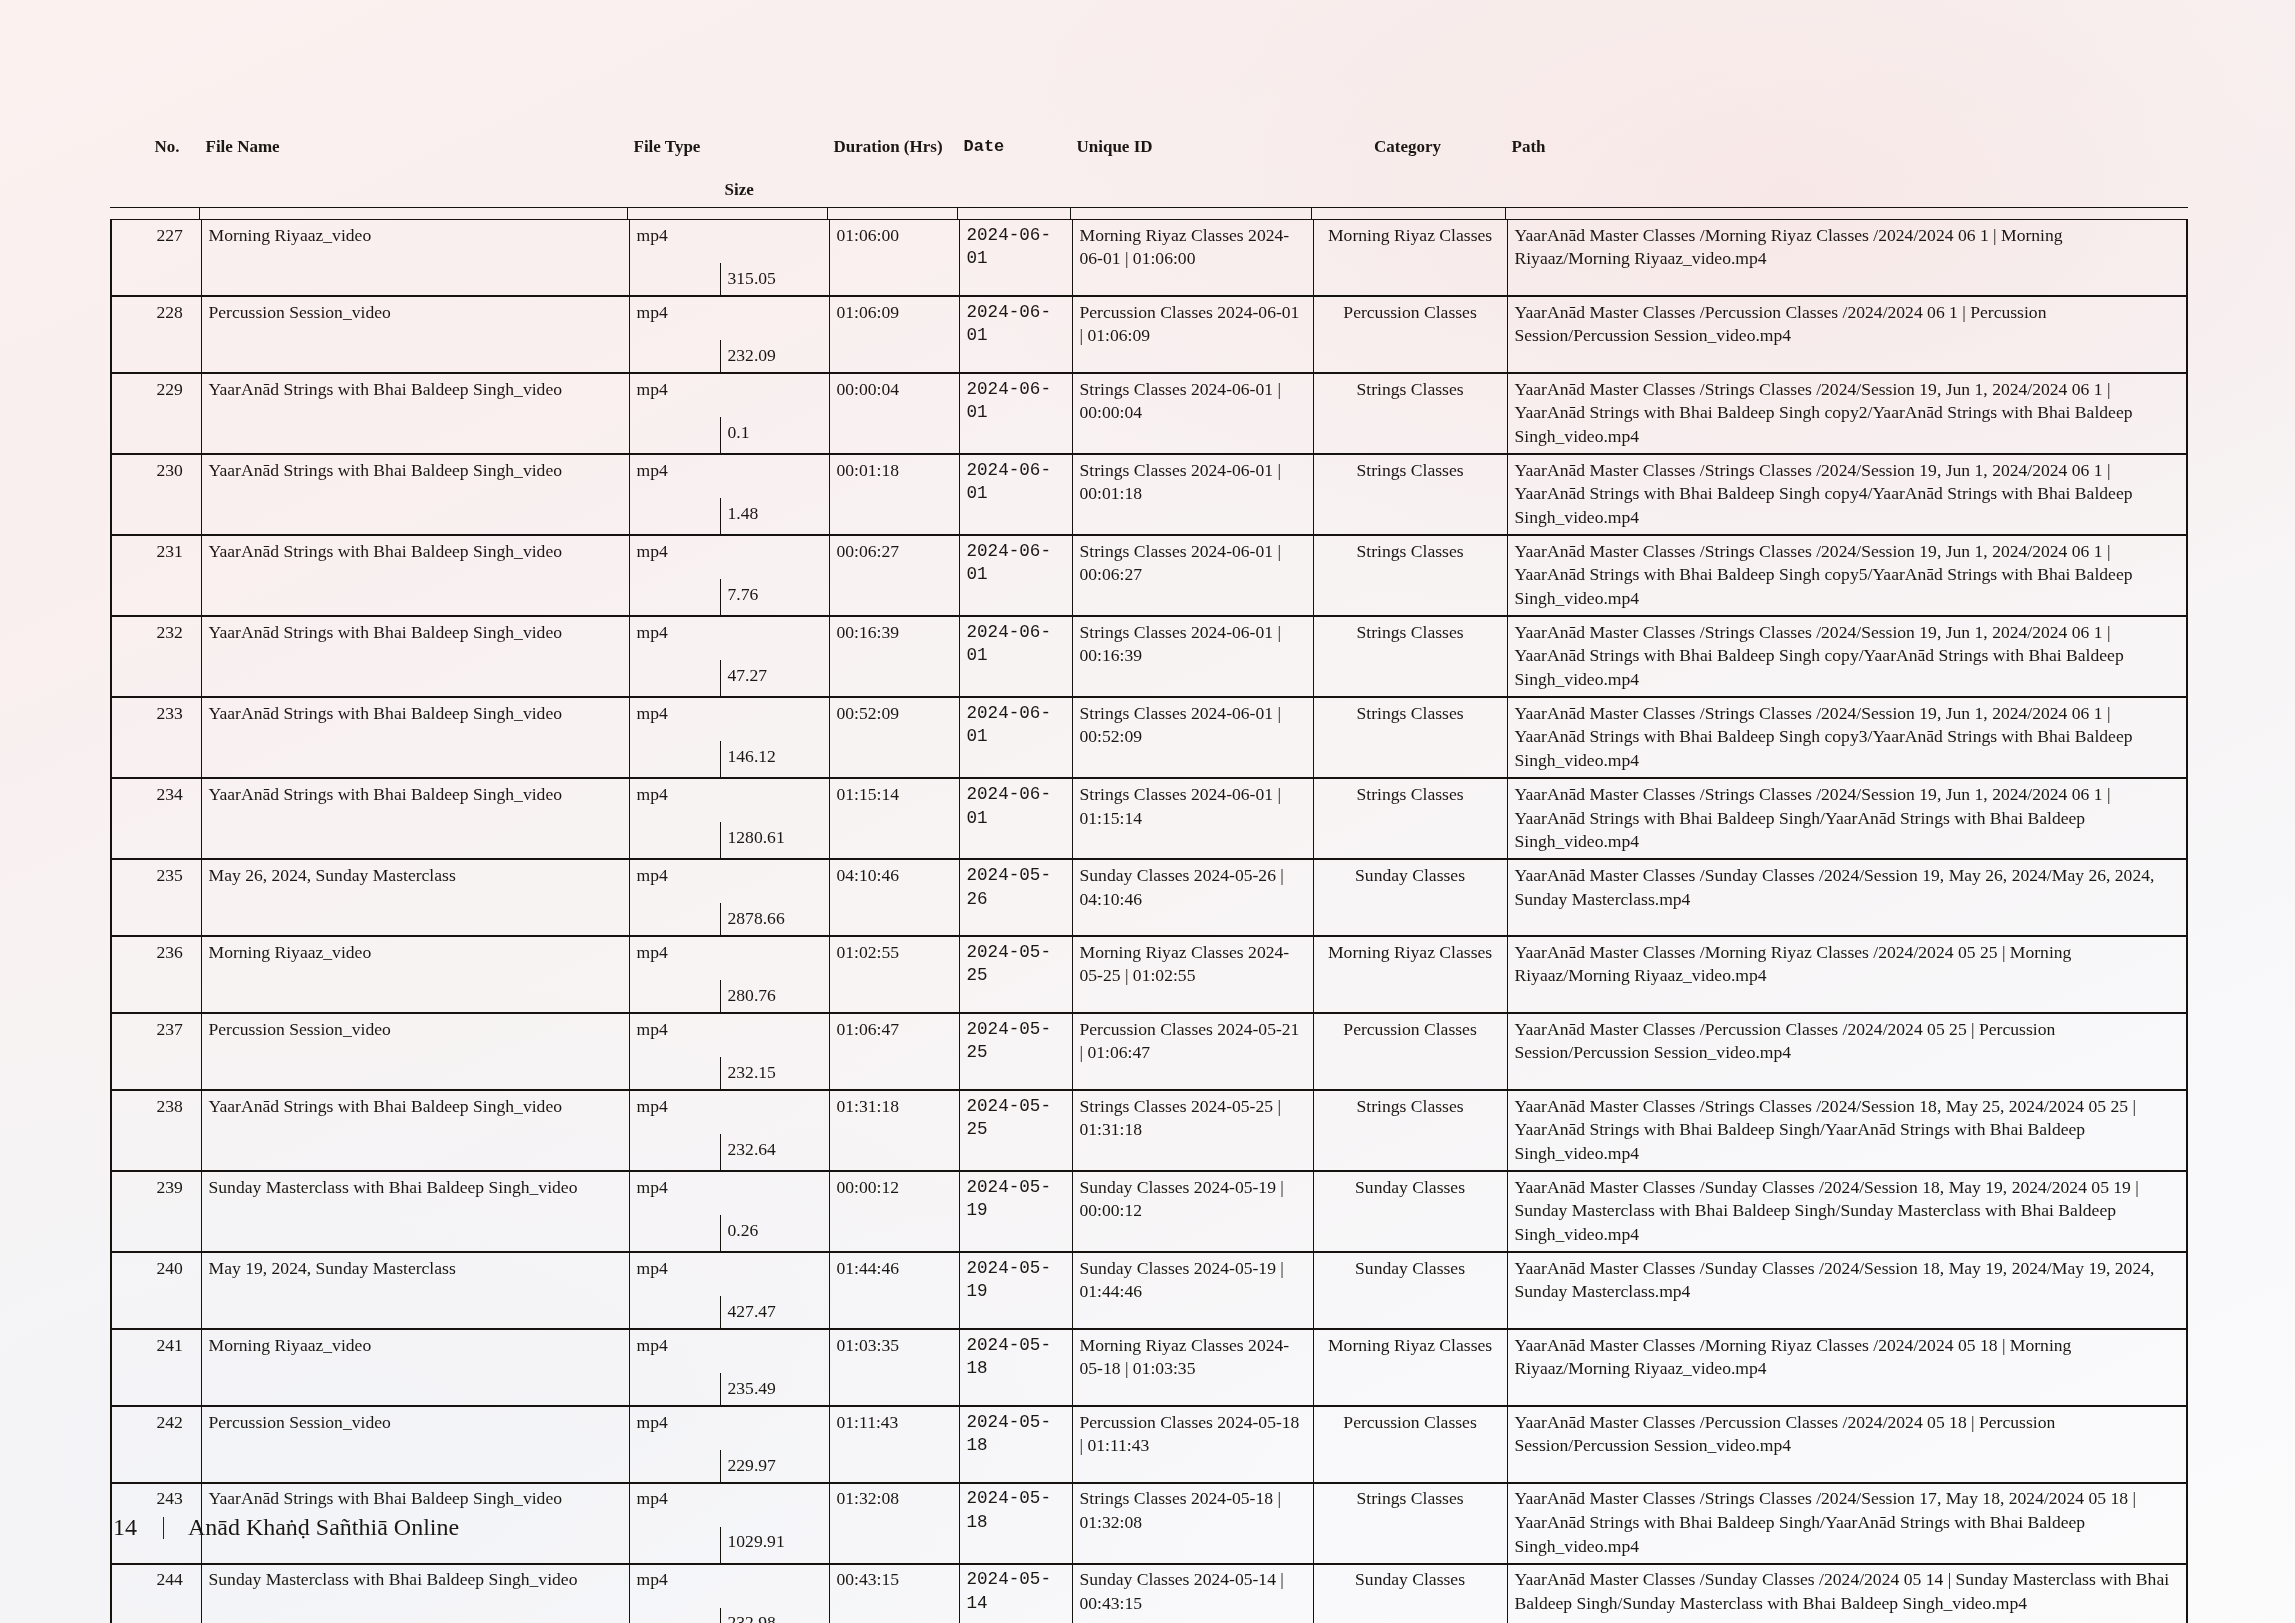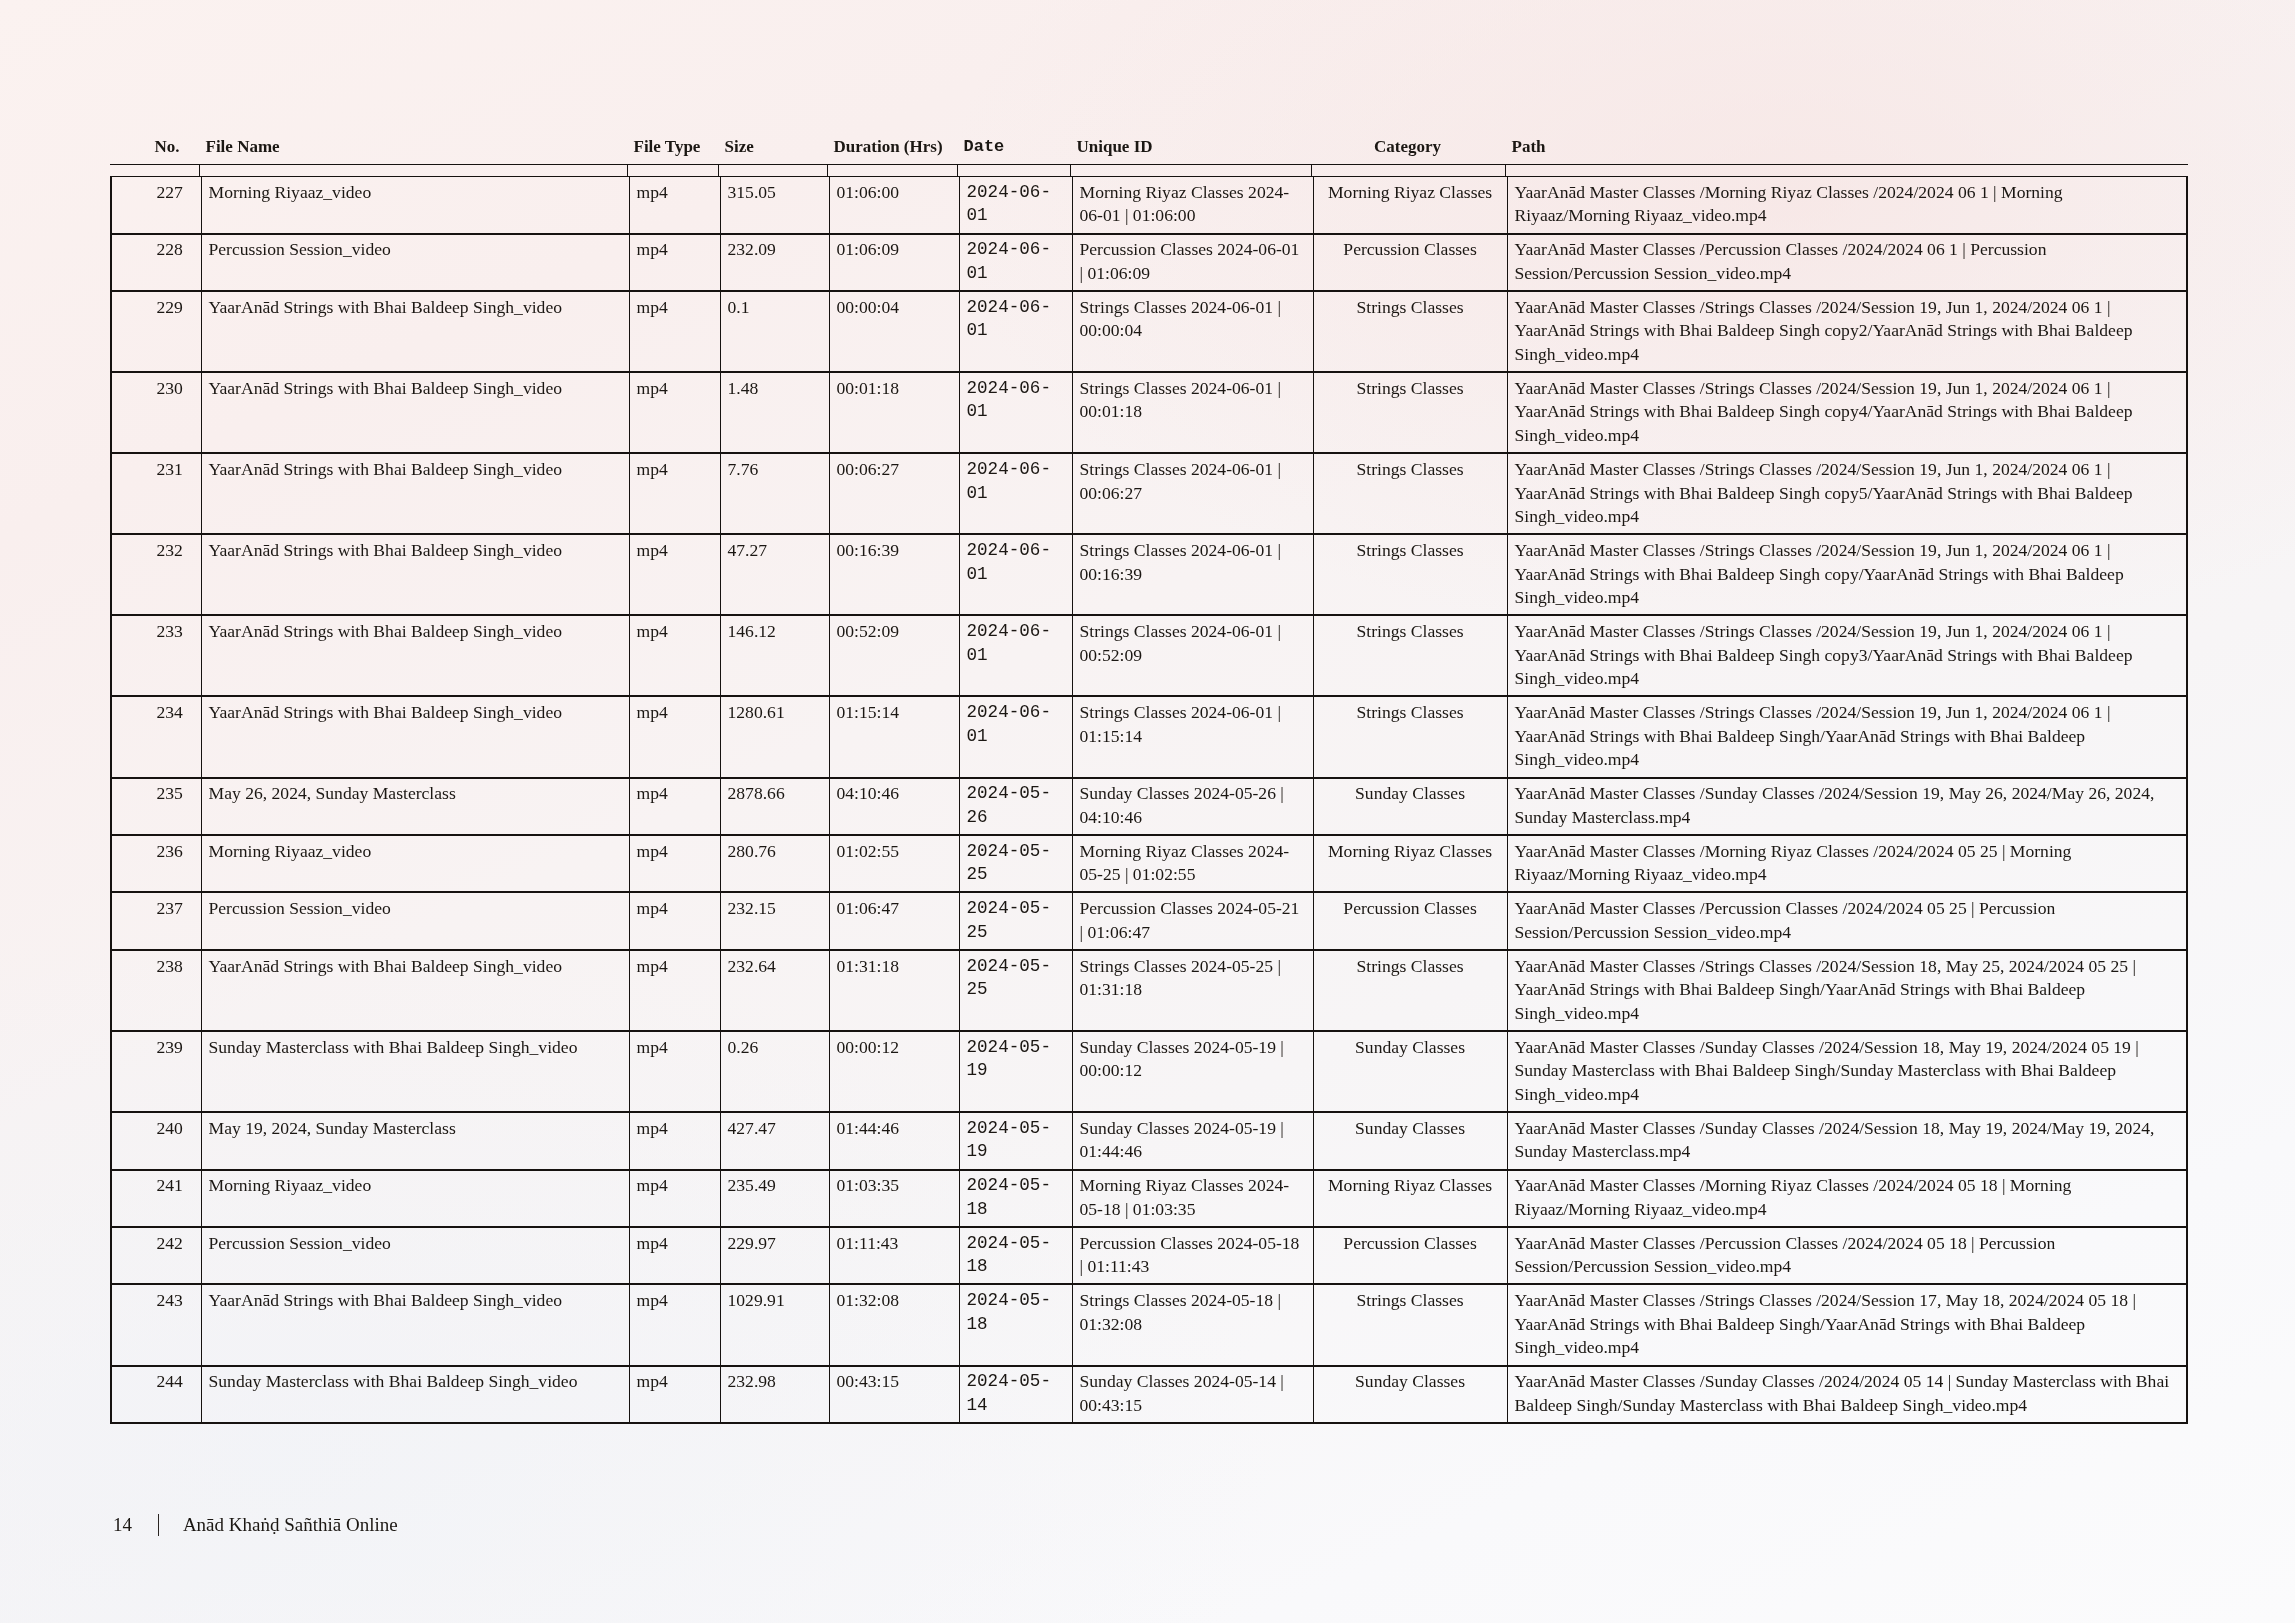--- a/index.html
+++ b/index.html
@@ -41,32 +41,32 @@
   }
   .tr{display:flex;}
   .tr + .tr{border-top:2.3px solid var(--rule);}
   .td{
     padding:3.7px 7.4px 4.6px 6.5px;
   }
   .td + .td{border-left:1.4px solid var(--rule);}
   .c0{width:51px;flex:none;margin-left:38px;}
   .c1{width:428px;flex:none;}
   .c2{width:91px;flex:none;}
-  .c3{width:109px;flex:none;}
+  .c3{width:109px;flex:none;margin-top:43px;}
   .c4{width:130px;flex:none;}
   .c5{width:113px;flex:none;font-family:Liberation Mono, monospace;}
   .c6{width:241px;flex:none;}
   .c7{width:194px;flex:none;text-align:center;}
   .c8{flex:1;min-width:0;}
   .footer{
     position:absolute;
     left:113px; top:1514px;
     display:flex;
     align-items:center;
-    font-size:19px;
+    font-size:24px;
   }
   .footer .divider{
     width:0.9px;height:22px;
     background:#2a2522;
     margin:0 24px 0 26px;
   }
 </style>
 </head>
 <body>
 

